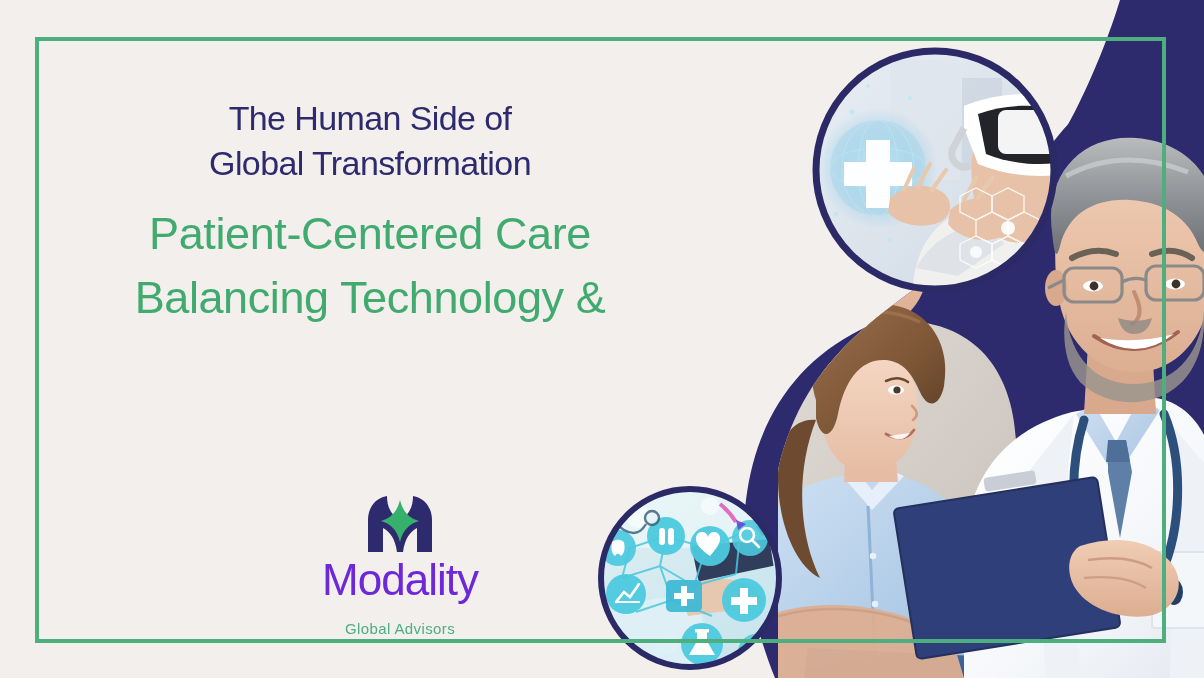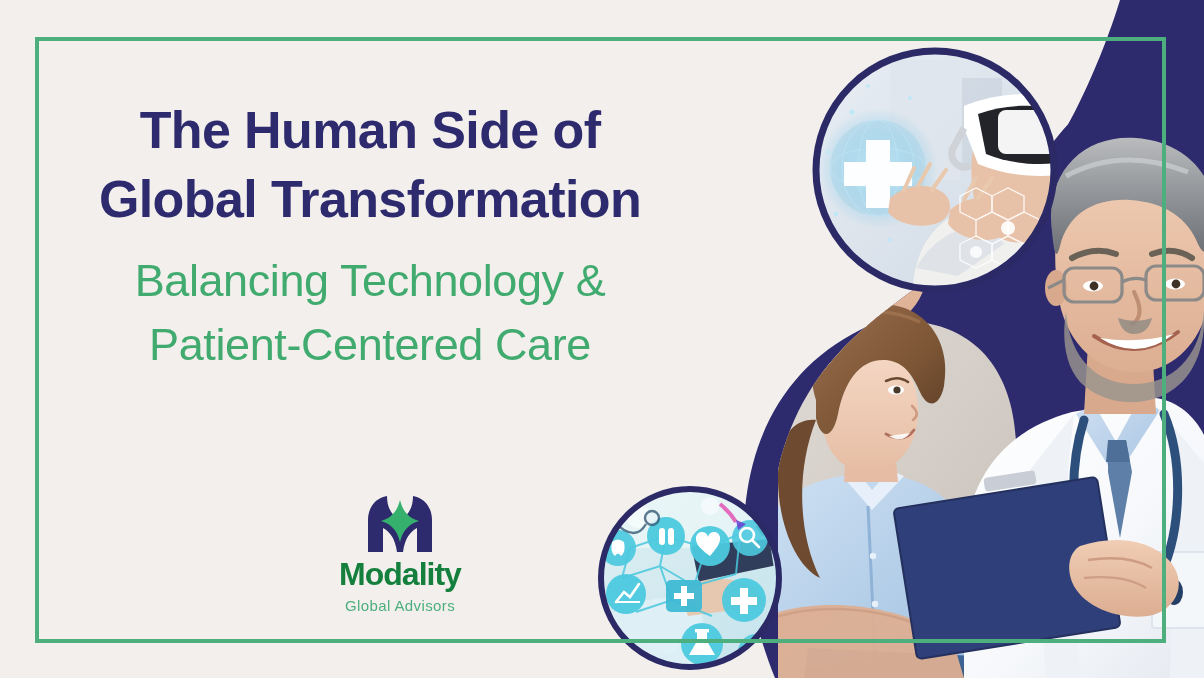--- a/index.html
+++ b/index.html
@@ -37,22 +37,22 @@
   
   #textcol {
     position: absolute;
     left: 60px; top: 96px;
     width: 620px;
     text-align: center;
     z-index: 5;
   }
   .title-line {
     color: #2e2a6e;
-    font-weight: bold;
-    font-size: 52px;
+    font-weight: normal;
+    font-size: 34px;
     line-height: 1.32;
     letter-spacing: -0.6px;
     white-space: nowrap;
   }
   .sub-line {
     color: #41ab6f;
     font-weight: normal;
     font-size: 45px;
     line-height: 1.42;
     letter-spacing: -0.4px;
@@ -63,31 +63,31 @@
   
   #logo {
     position: absolute;
     left: 242px; top: 492px;
     width: 316px;
     text-align: center;
     z-index: 5;
   }
   #logo-mark { width: 70px; height: 62px; display: block; margin: 0 auto 4px; }
   #logo-word {
-    color: #15803d;
-    font-weight: bold;
-    font-size: 32px;
+    color: #6d28d9;
+    font-weight: normal;
+    font-size: 44px;
     letter-spacing: -1px;
     line-height: 1;
   }
   #logo-tagline {
     color: #4caf7d;
     font-size: 15px;
     letter-spacing: 0.4px;
-    margin-top: 7px;
+    margin-top: 18px;
   }
 </style>
 </head>
 <body>
 
 <div id="stage">
 
   <div id="art">
     <svg viewBox="0 0 644 678" preserveAspectRatio="none">
       <defs>
@@ -448,22 +448,22 @@
   </div>
 
   <div id="frame"></div>
 
   <div id="textcol">
     <h1>
       <div class="title-line">The Human Side of</div>
       <div class="title-line">Global Transformation</div>
     </h1>
     <h2 id="subtitle">
+      <div class="sub-line">Patient-Centered Care</div>
       <div class="sub-line">Balancing Technology &amp;</div>
-      <div class="sub-line">Patient-Centered Care</div>
     </h2>
   </div>
 
   <div id="logo">
     <svg id="logo-mark" viewBox="0 0 70 62">
       <path d="M3 60 L3 28 C3 16 10 6 22 4 C22 16 27 24 35 28 C43 24 48 16 48 4 C60 6 67 16 67 28 L67 60 L52 60 L52 36 C45 40 40 46 38 60 L32 60 C30 46 25 40 18 36 L18 60 Z" fill="#2e2a6e"></path>
       <path d="M35 8 C38 20 44 26 54 29 C44 32 38 38 35 50 C32 38 26 32 16 29 C26 26 32 20 35 8 Z" fill="#35b06d"></path>
     </svg>
     <div id="logo-word">Modality</div>
     <div id="logo-tagline">Global Advisors</div>

